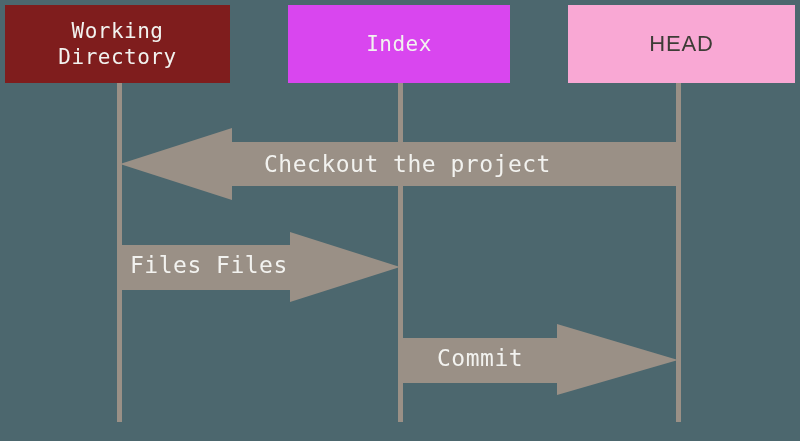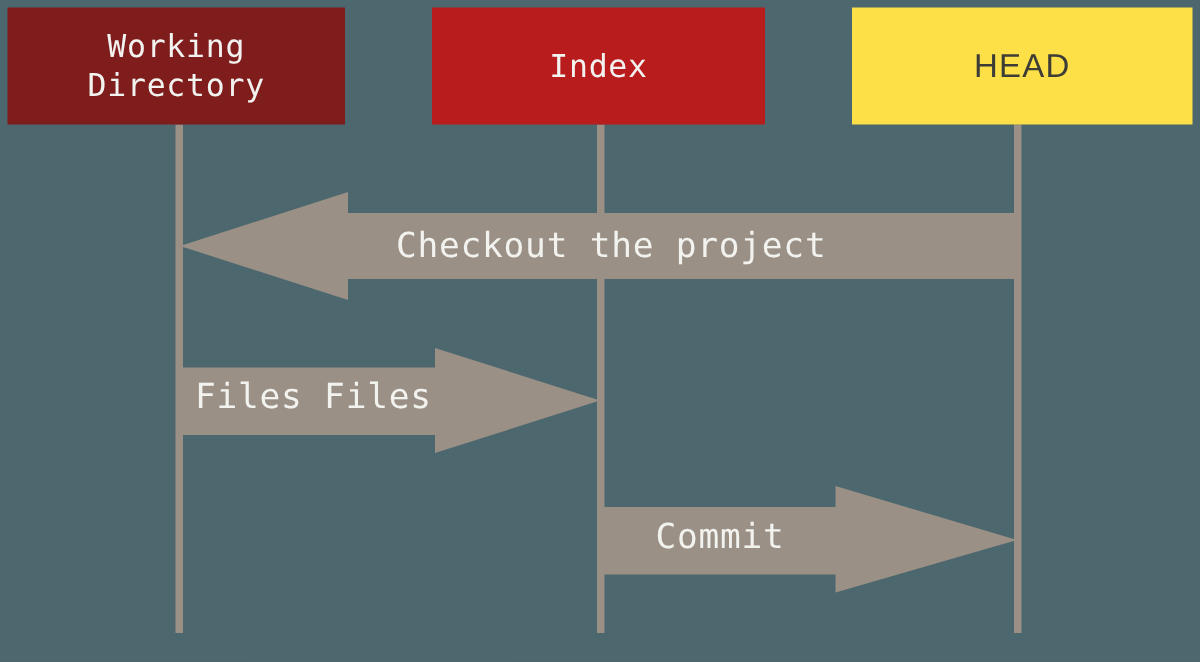--- a/index.html
+++ b/index.html
@@ -40,30 +40,30 @@
     height: 78px;
     background: #7f1d1d;
     color: #f2f2ef;
     font-size: 21px;
   }
   #box-index {
     left: 288px;
     top: 5px;
     width: 222px;
     height: 78px;
-    background: #b91c1c;
+    background: #d946ef;
     color: #f2f2ef;
     font-size: 21px;
   }
   #box-head {
     left: 568px;
     top: 5px;
     width: 227px;
     height: 78px;
-    background: #fde047;
+    background: #f9a8d4;
     color: #3d3c36;
     font-size: 22px;
     font-family: "Liberation Sans", "DejaVu Sans", sans-serif;
     letter-spacing: 0.8px;
   }
   
   .lifeline {
     position: absolute;
     width: 5px;
     background: #9a9086;

